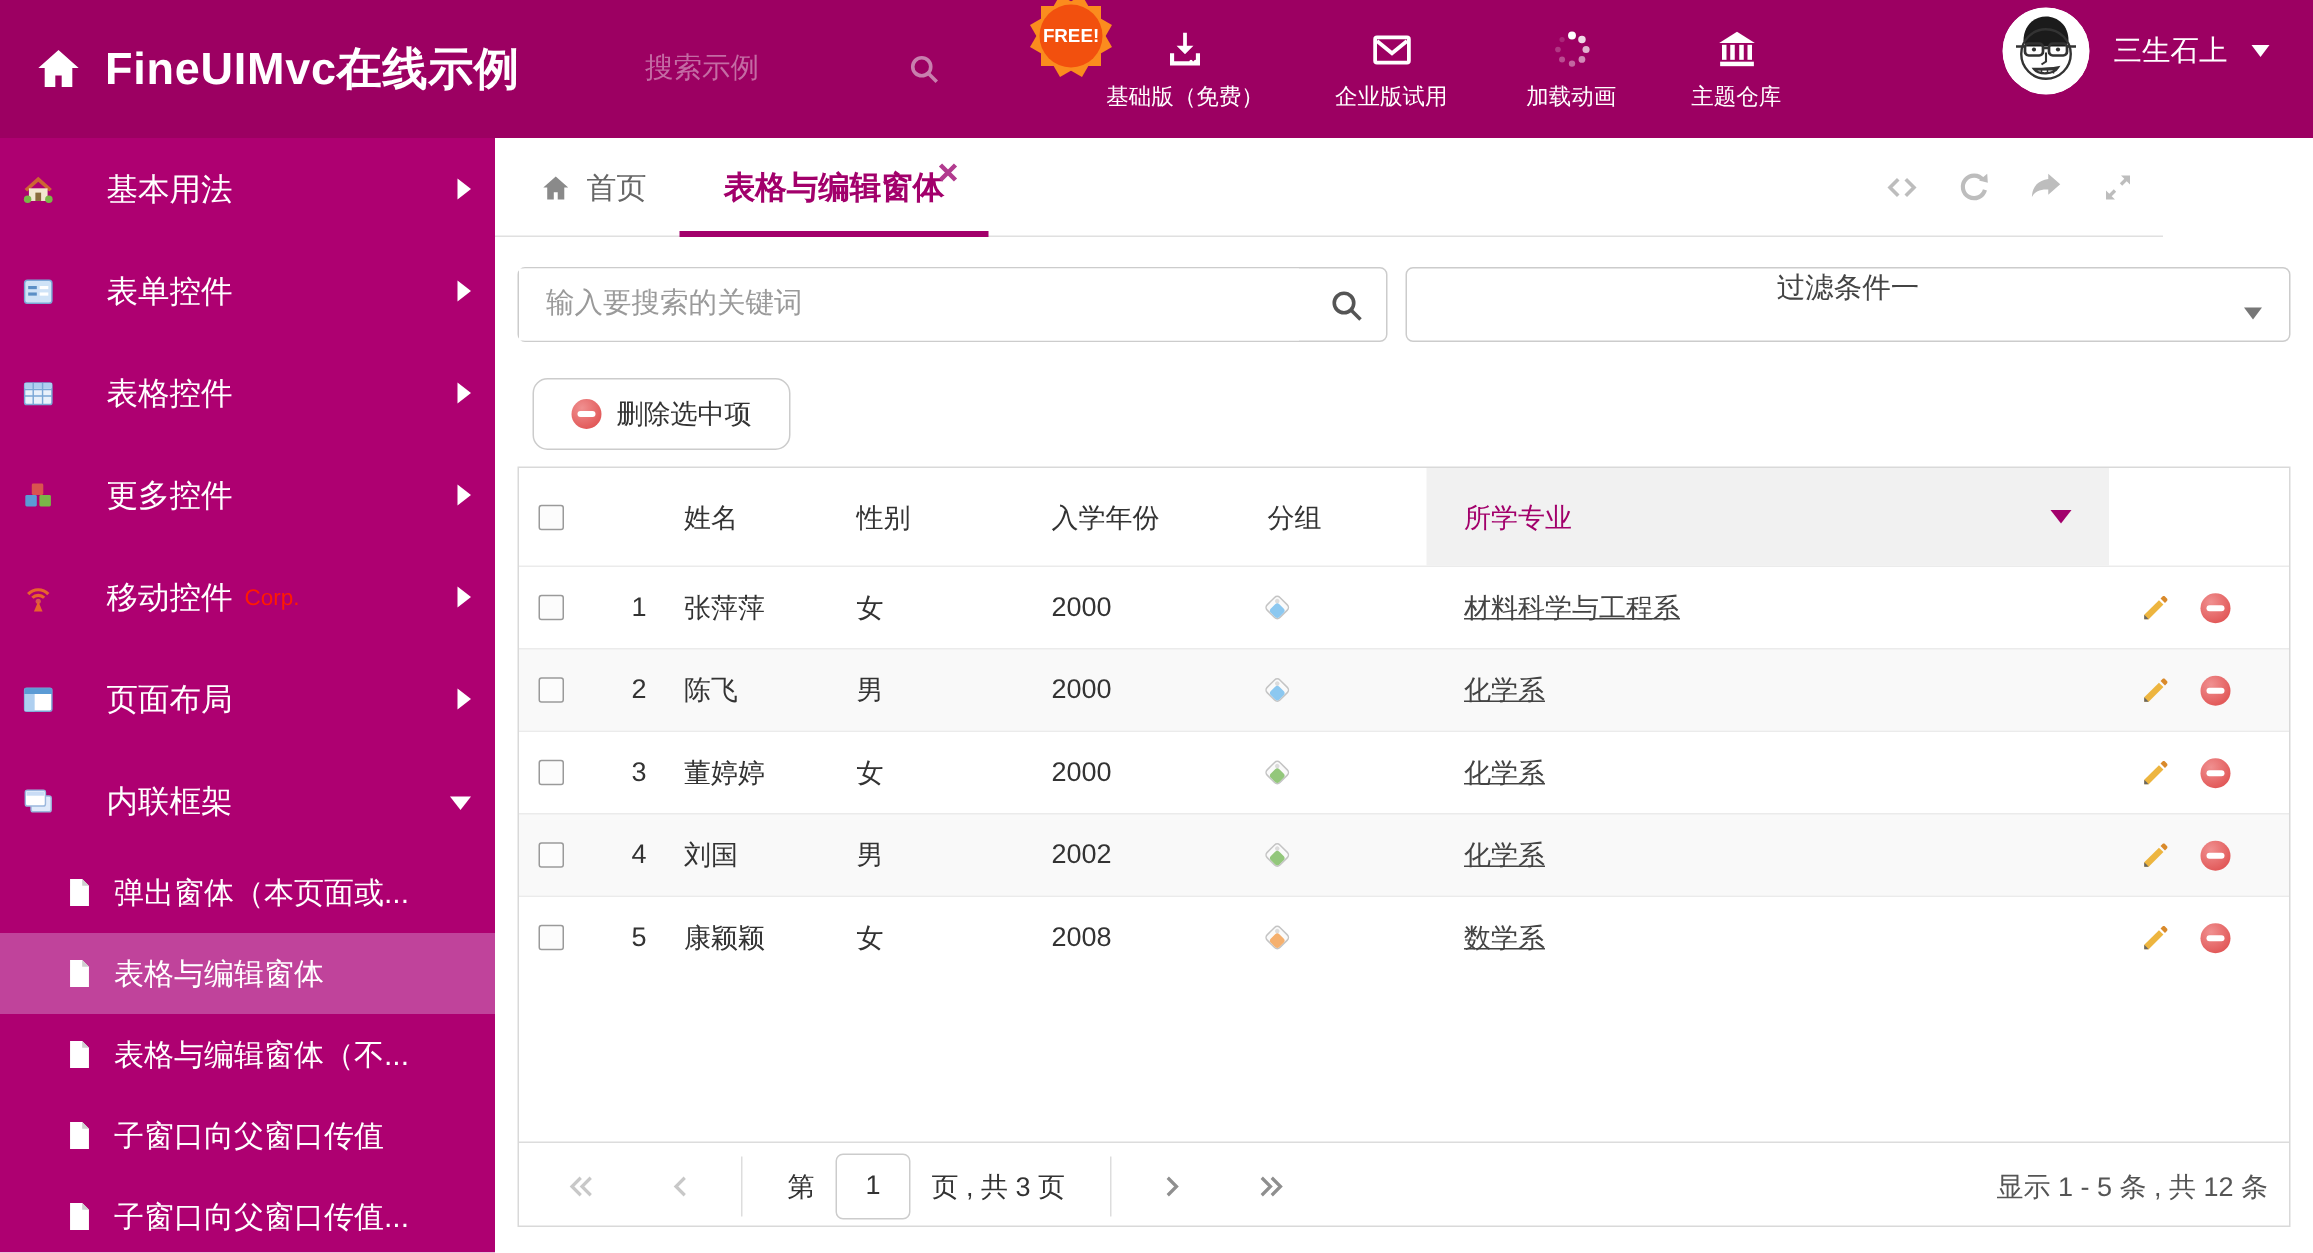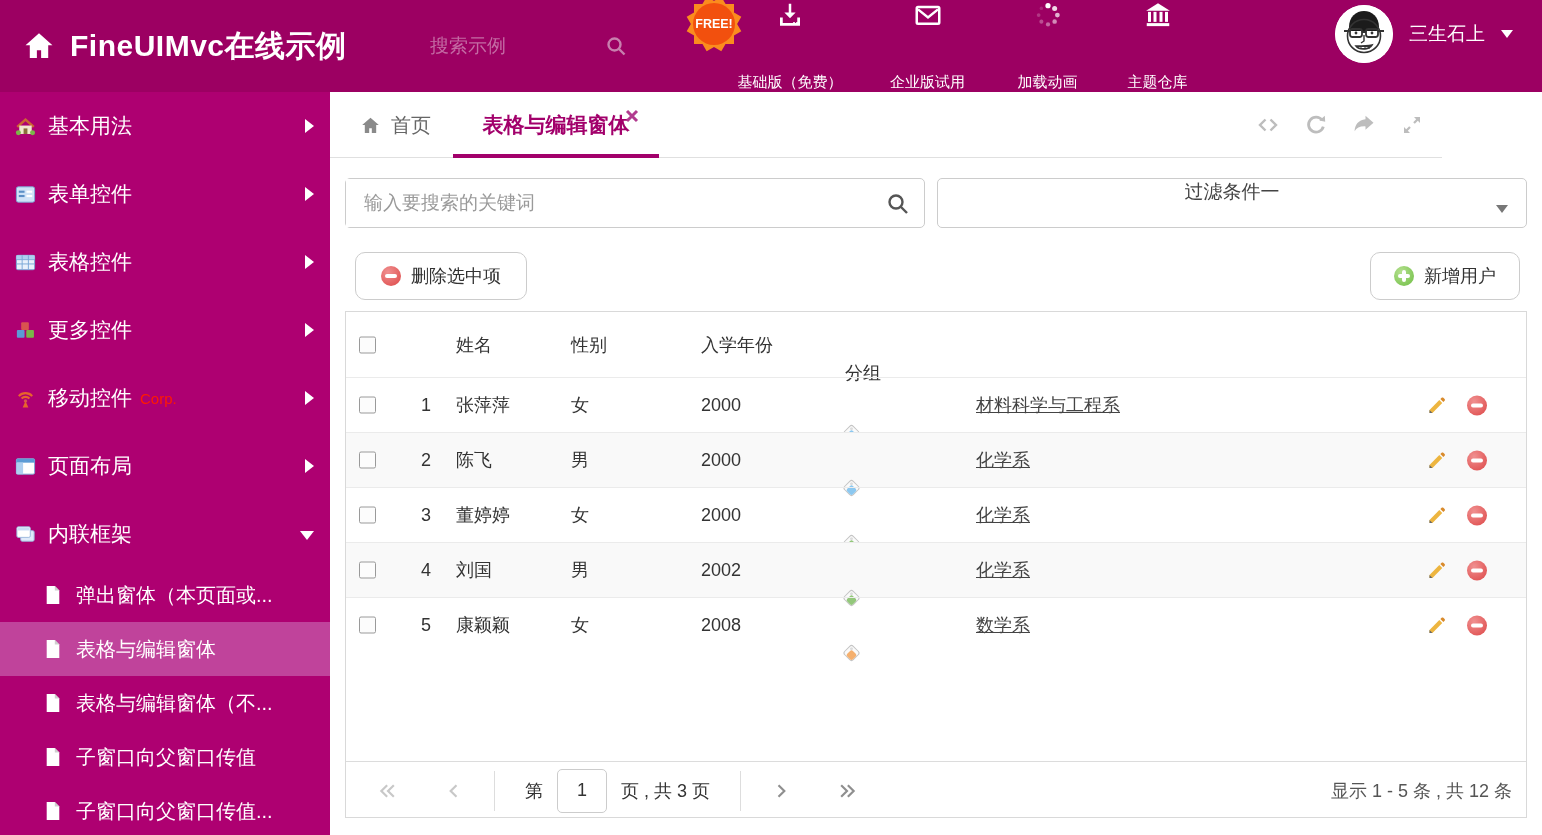--- a/index.html
+++ b/index.html
@@ -13,35 +13,35 @@
   .brand-title { font-size:30px; font-weight:bold; color:#fff; letter-spacing:.5px; }
   .topsearch { position:absolute; left:430px; top:0; height:92px; display:flex; align-items:center; gap:14px; }
   .topsearch input { width:160px; background:transparent; border:none; outline:none; font-size:19px; color:#f3d7e8; font-family:"Liberation Sans",sans-serif; }
   .topsearch input::placeholder { color:#c46ba4; }
   .topsearch svg { width:24px; height:24px; color:#c87fae; }
   .free-badge { position:absolute; left:686px; top:-4px; width:56px; height:56px; z-index:6; }
   .free-badge i { position:absolute; inset:8px; background:var(--free-badge,#FB8C1E); }
   .free-badge .s2 { transform:rotate(30deg); } .free-badge .s3 { transform:rotate(60deg); }
   .free-label { position:absolute; inset:7px; border-radius:50%; background:#F2500E; display:flex; align-items:center; justify-content:center; color:#fff; font-size:12.5px; font-weight:bold; }
   .topnav { position:absolute; left:720px; top:0; height:92px; display:flex; }
-  .topnav-item { height:92px; display:flex; flex-direction:column; align-items:center; justify-content:space-between; gap:7px; color:#fff; cursor:pointer; }
+  .topnav-item { height:92px; display:flex; flex-direction:column; align-items:center; justify-content:center; gap:7px; color:#fff; cursor:pointer; }
   .topnav-item svg { width:30px; height:30px; color:#fff; }
   .topnav-item span { font-size:15px; color:#fff; white-space:nowrap; }
   .w1{width:140px}.w2{width:135px}.w3{width:110px}.w4{width:105px}.w5{width:115px}
   .userbox { position:absolute; left:1335px; top:0; height:68px; display:flex; align-items:center; gap:16px; color:#fff; cursor:pointer; }
   .avatar { width:58px; height:58px; border-radius:50%; background:#fff; overflow:hidden; flex:none; }
   .avatar svg { width:58px; height:58px; }
   .username { font-size:19px; color:#fff; }
   .tri-down { width:0; height:0; border-left:6px solid transparent; border-right:6px solid transparent; border-top:8px solid #fff; }
 
   
   .sidebar { position:absolute; left:0; top:92px; width:330px; height:743px; background:var(--sidebar-bg,#AE0071); overflow:hidden; }
   .side-item { height:68px; display:flex; align-items:center; padding:0 16px 0 14px; color:#fff; cursor:pointer; position:relative; }
   .side-item svg { width:23px; height:23px; flex:none; }
-  .side-label { margin-left:11px; font-size:21px; color:#fff;text-align:center; }
+  .side-label { margin-left:34px; font-size:21px; color:#fff;text-align:center; }
   .side-badge { margin-left:8px; font-size:15px; color:#ff1a00; }
   .side-arrow { margin-left:auto; width:0; height:0; border-top:7px solid transparent; border-bottom:7px solid transparent; border-left:9px solid #fff; }
   .side-arrow.open { border-left:7px solid transparent; border-right:7px solid transparent; border-top:9px solid #fff; border-bottom:none; margin-top:3px; }
   .side-sub { height:54px; display:flex; align-items:center; padding-left:44px; color:#fff; cursor:pointer; }
   .side-sub svg { width:18px; height:20px; flex:none; }
   .sub-label { margin-left:14px; font-size:20px; color:#fff; white-space:nowrap; }
   .side-sub.selected { background:var(--sidebar-selected-bg,#C0439B); }
 
   
   .main { position:absolute; left:330px; top:92px; width:1212px; height:743px; background:#fff; }
@@ -82,21 +82,21 @@
   .g-row { position:relative; height:55px; border-top:1px solid #ebebeb; }
   .g-row.alt { background:#f9f9f9; }
   .g-cell { position:absolute; top:50%; transform:translateY(-50%); font-size:18px; color:#333; white-space:nowrap; }
   .h-cell { font-size:18px; color:#333; }
   .c-check { left:13px; }
   .checkbox { width:17px; height:17px; border:1px solid #9a9a9a; border-radius:2px; background:#fcfcfc; cursor:pointer; }
   .c-num { left:40px; width:45px; text-align:right; }
   .c-name { left:110px; }
   .c-gender { left:225px; }
   .c-year { left:355px; }
-  .c-group { left:499px;margin-top:28px; }
+  .c-group { left:499px; }
   .c-major { left:630px; }
   .major-hcell { position:absolute; left:605px; top:0; width:455px; height:65px; background:#f1f1f1; display:flex; align-items:center; padding:0 25px; cursor:pointer; }
   .major-hcell span { font-size:18px; color:var(--accent,#A2006B); }
   .major-hcell .tri-down { margin-left:auto; border-top-color:var(--accent,#A2006B); border-left-width:7px; border-right-width:7px; border-top-width:9px; }
   .major-link { color:#444; text-decoration:underline; cursor:pointer; }
   .tag { width:13px; height:13px; border:1.5px solid #c4c4c4; border-radius:3px; transform:rotate(45deg); background:#fafafa; position:relative; }
   .tag::before { content:''; position:absolute; left:1px; top:1px; width:3px; height:3px; border-radius:50%; background:#dcdcdc; }
   .tag-fill { position:absolute; right:0px; bottom:0px; width:8px; height:8px; border-radius:2px; }
   .c-actions { left:1080px; display:flex; gap:20px; align-items:center; }
   .c-actions svg { width:21px; height:21px; cursor:pointer; }
@@ -351,34 +351,34 @@
     </div>
     <div class="filterbox">
       <span>过滤条件一</span>
       <i class="tri-down"></i>
     </div>
 
     <div class="btn btn-delete">
       <span class="icon-minus"></span>
       <span class="lbl">删除选中项</span>
     </div>
-    <div class="btn btn-add">
-      <span class="icon-plus"></span>
-      <span class="lbl">新增用户</span>
-    </div>
 
     <div class="grid">
       <div class="g-header">
         <div class="g-cell c-check">
             <div class="checkbox"></div>
           </div>
         <div class="g-cell h-cell c-name">姓名</div>
         <div class="g-cell h-cell c-gender">性别</div>
         <div class="g-cell h-cell c-year">入学年份</div>
         <div class="g-cell h-cell c-group">分组</div>
+        <div class="major-hcell">
+          <span>所学专业</span>
+          <i class="tri-down"></i>
+        </div>
       </div>
 
       <div class="g-row">
         <div class="g-cell c-check">
             <div class="checkbox"></div>
           </div>
         <div class="g-cell c-num">1</div>
         <div class="g-cell c-name">张萍萍</div>
         <div class="g-cell c-gender">女</div>
         <div class="g-cell c-year">2000</div>

